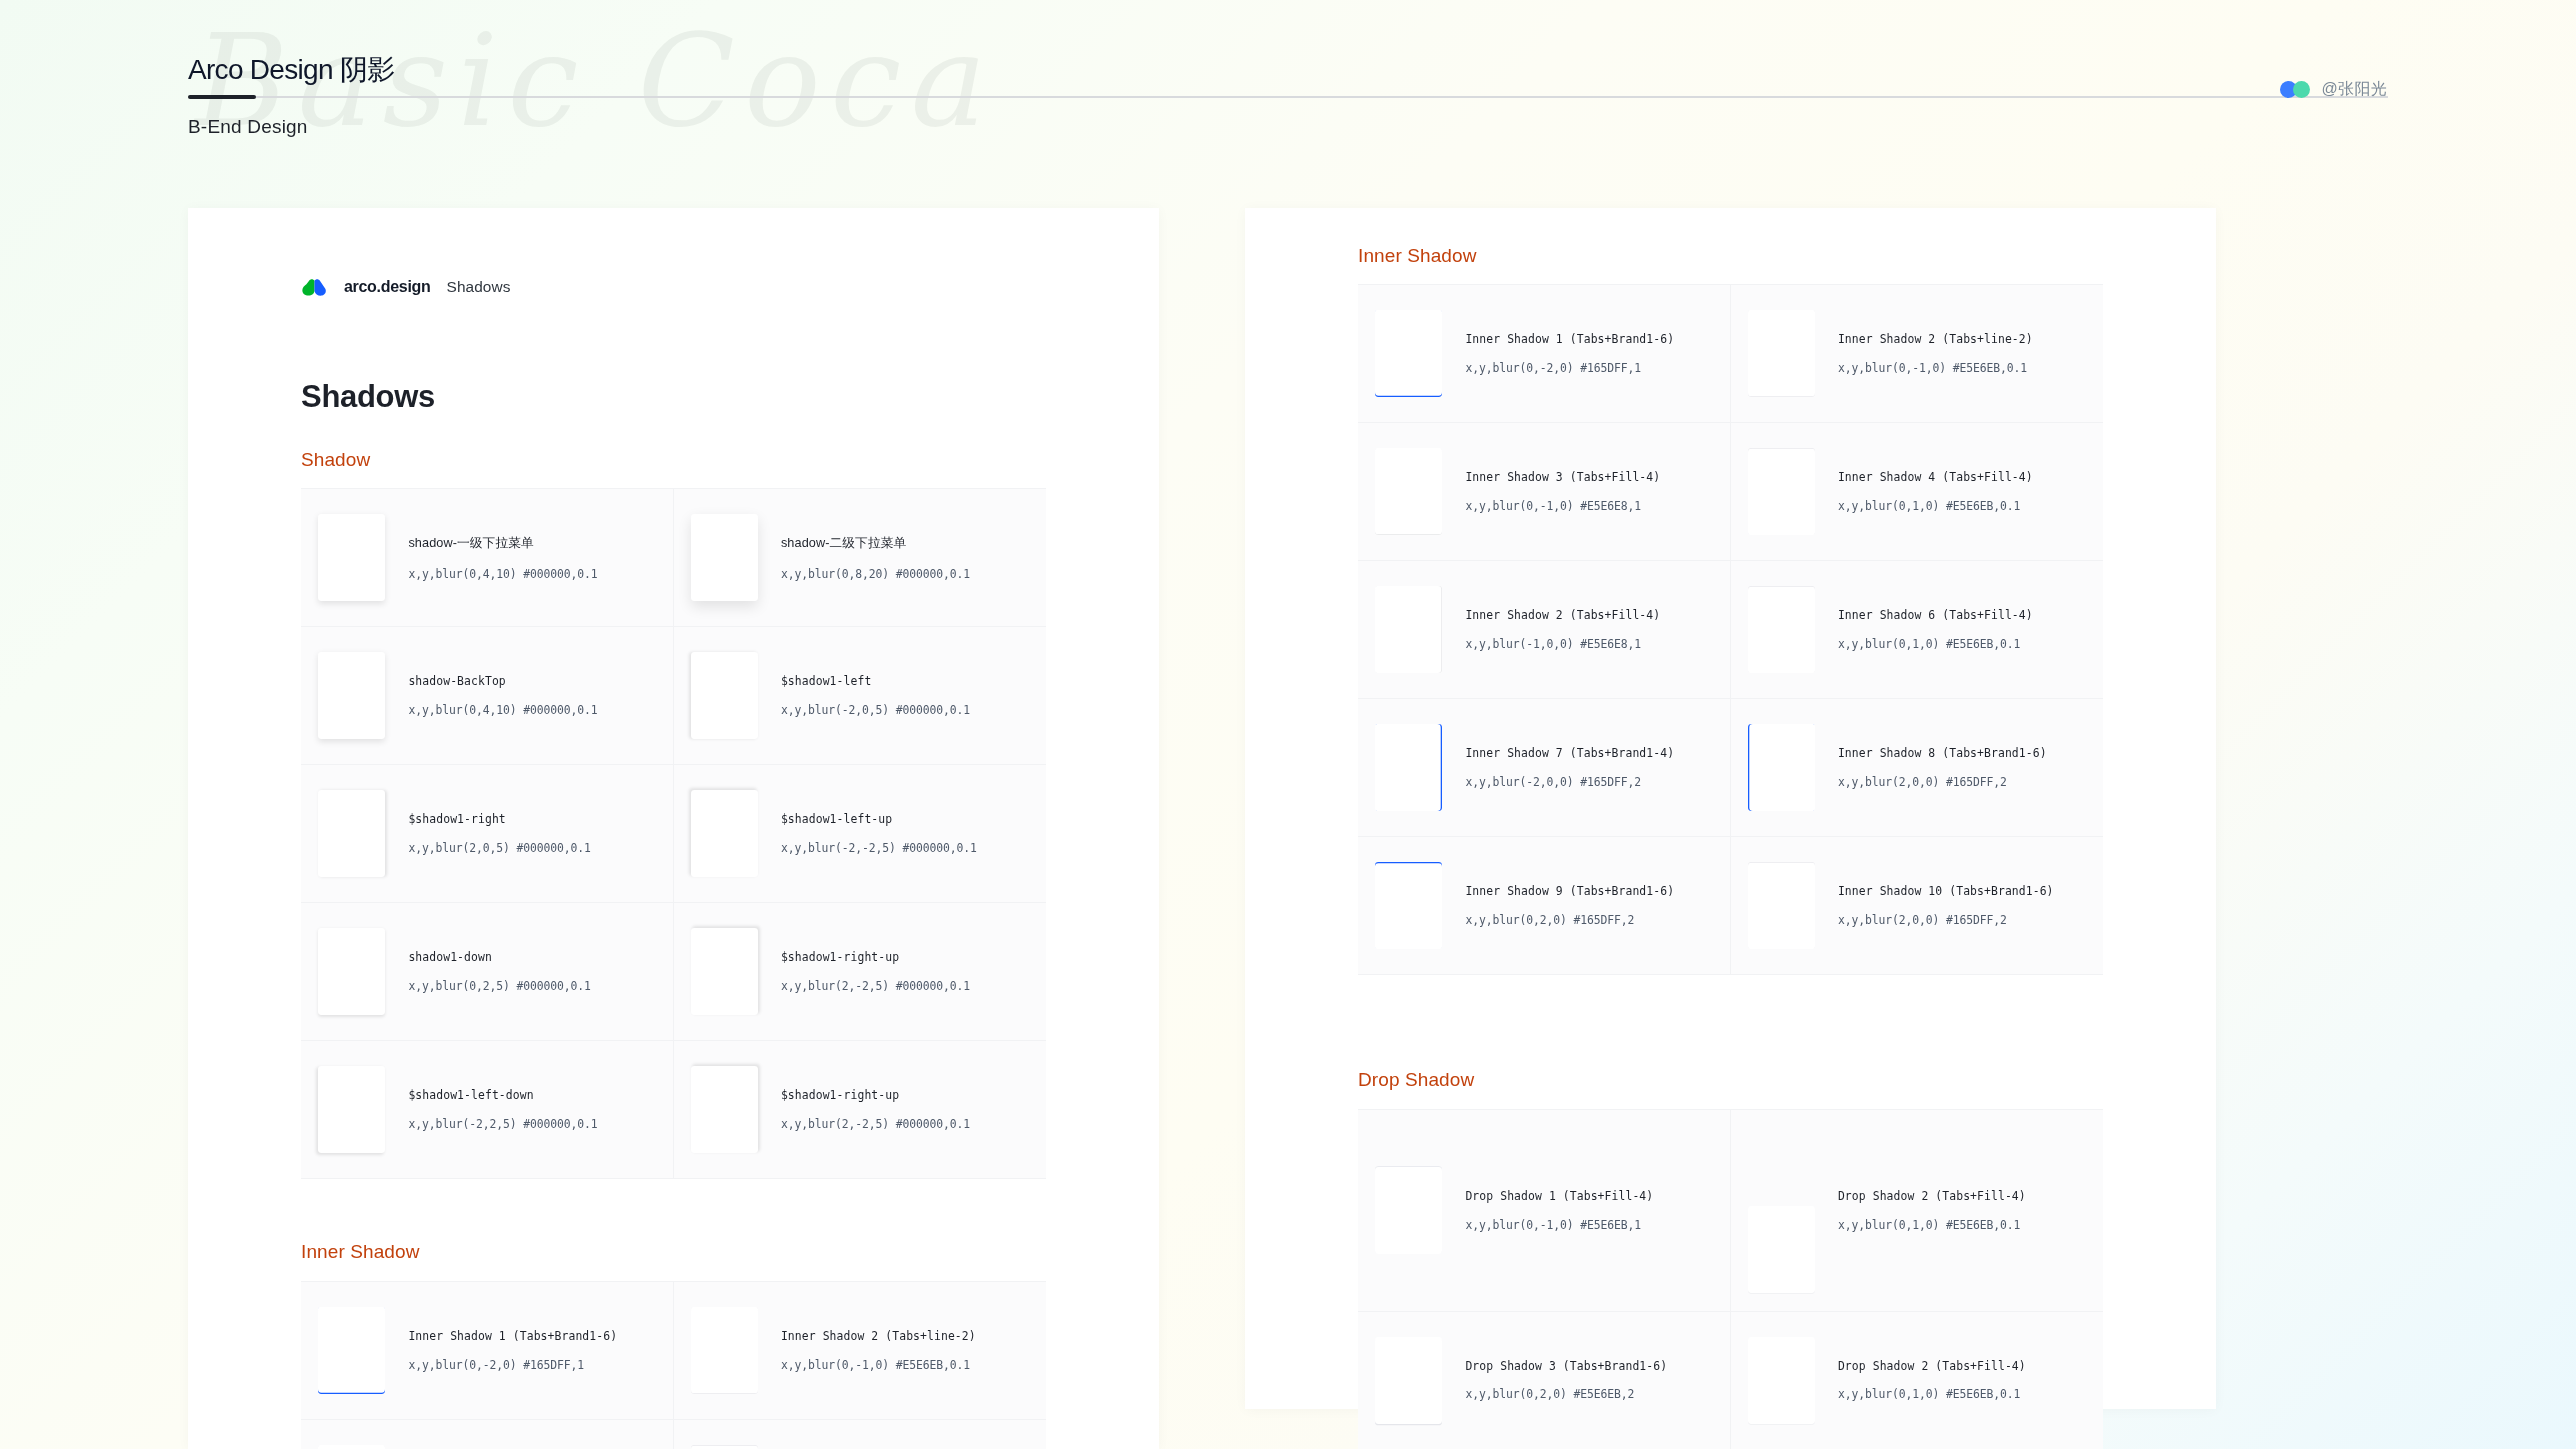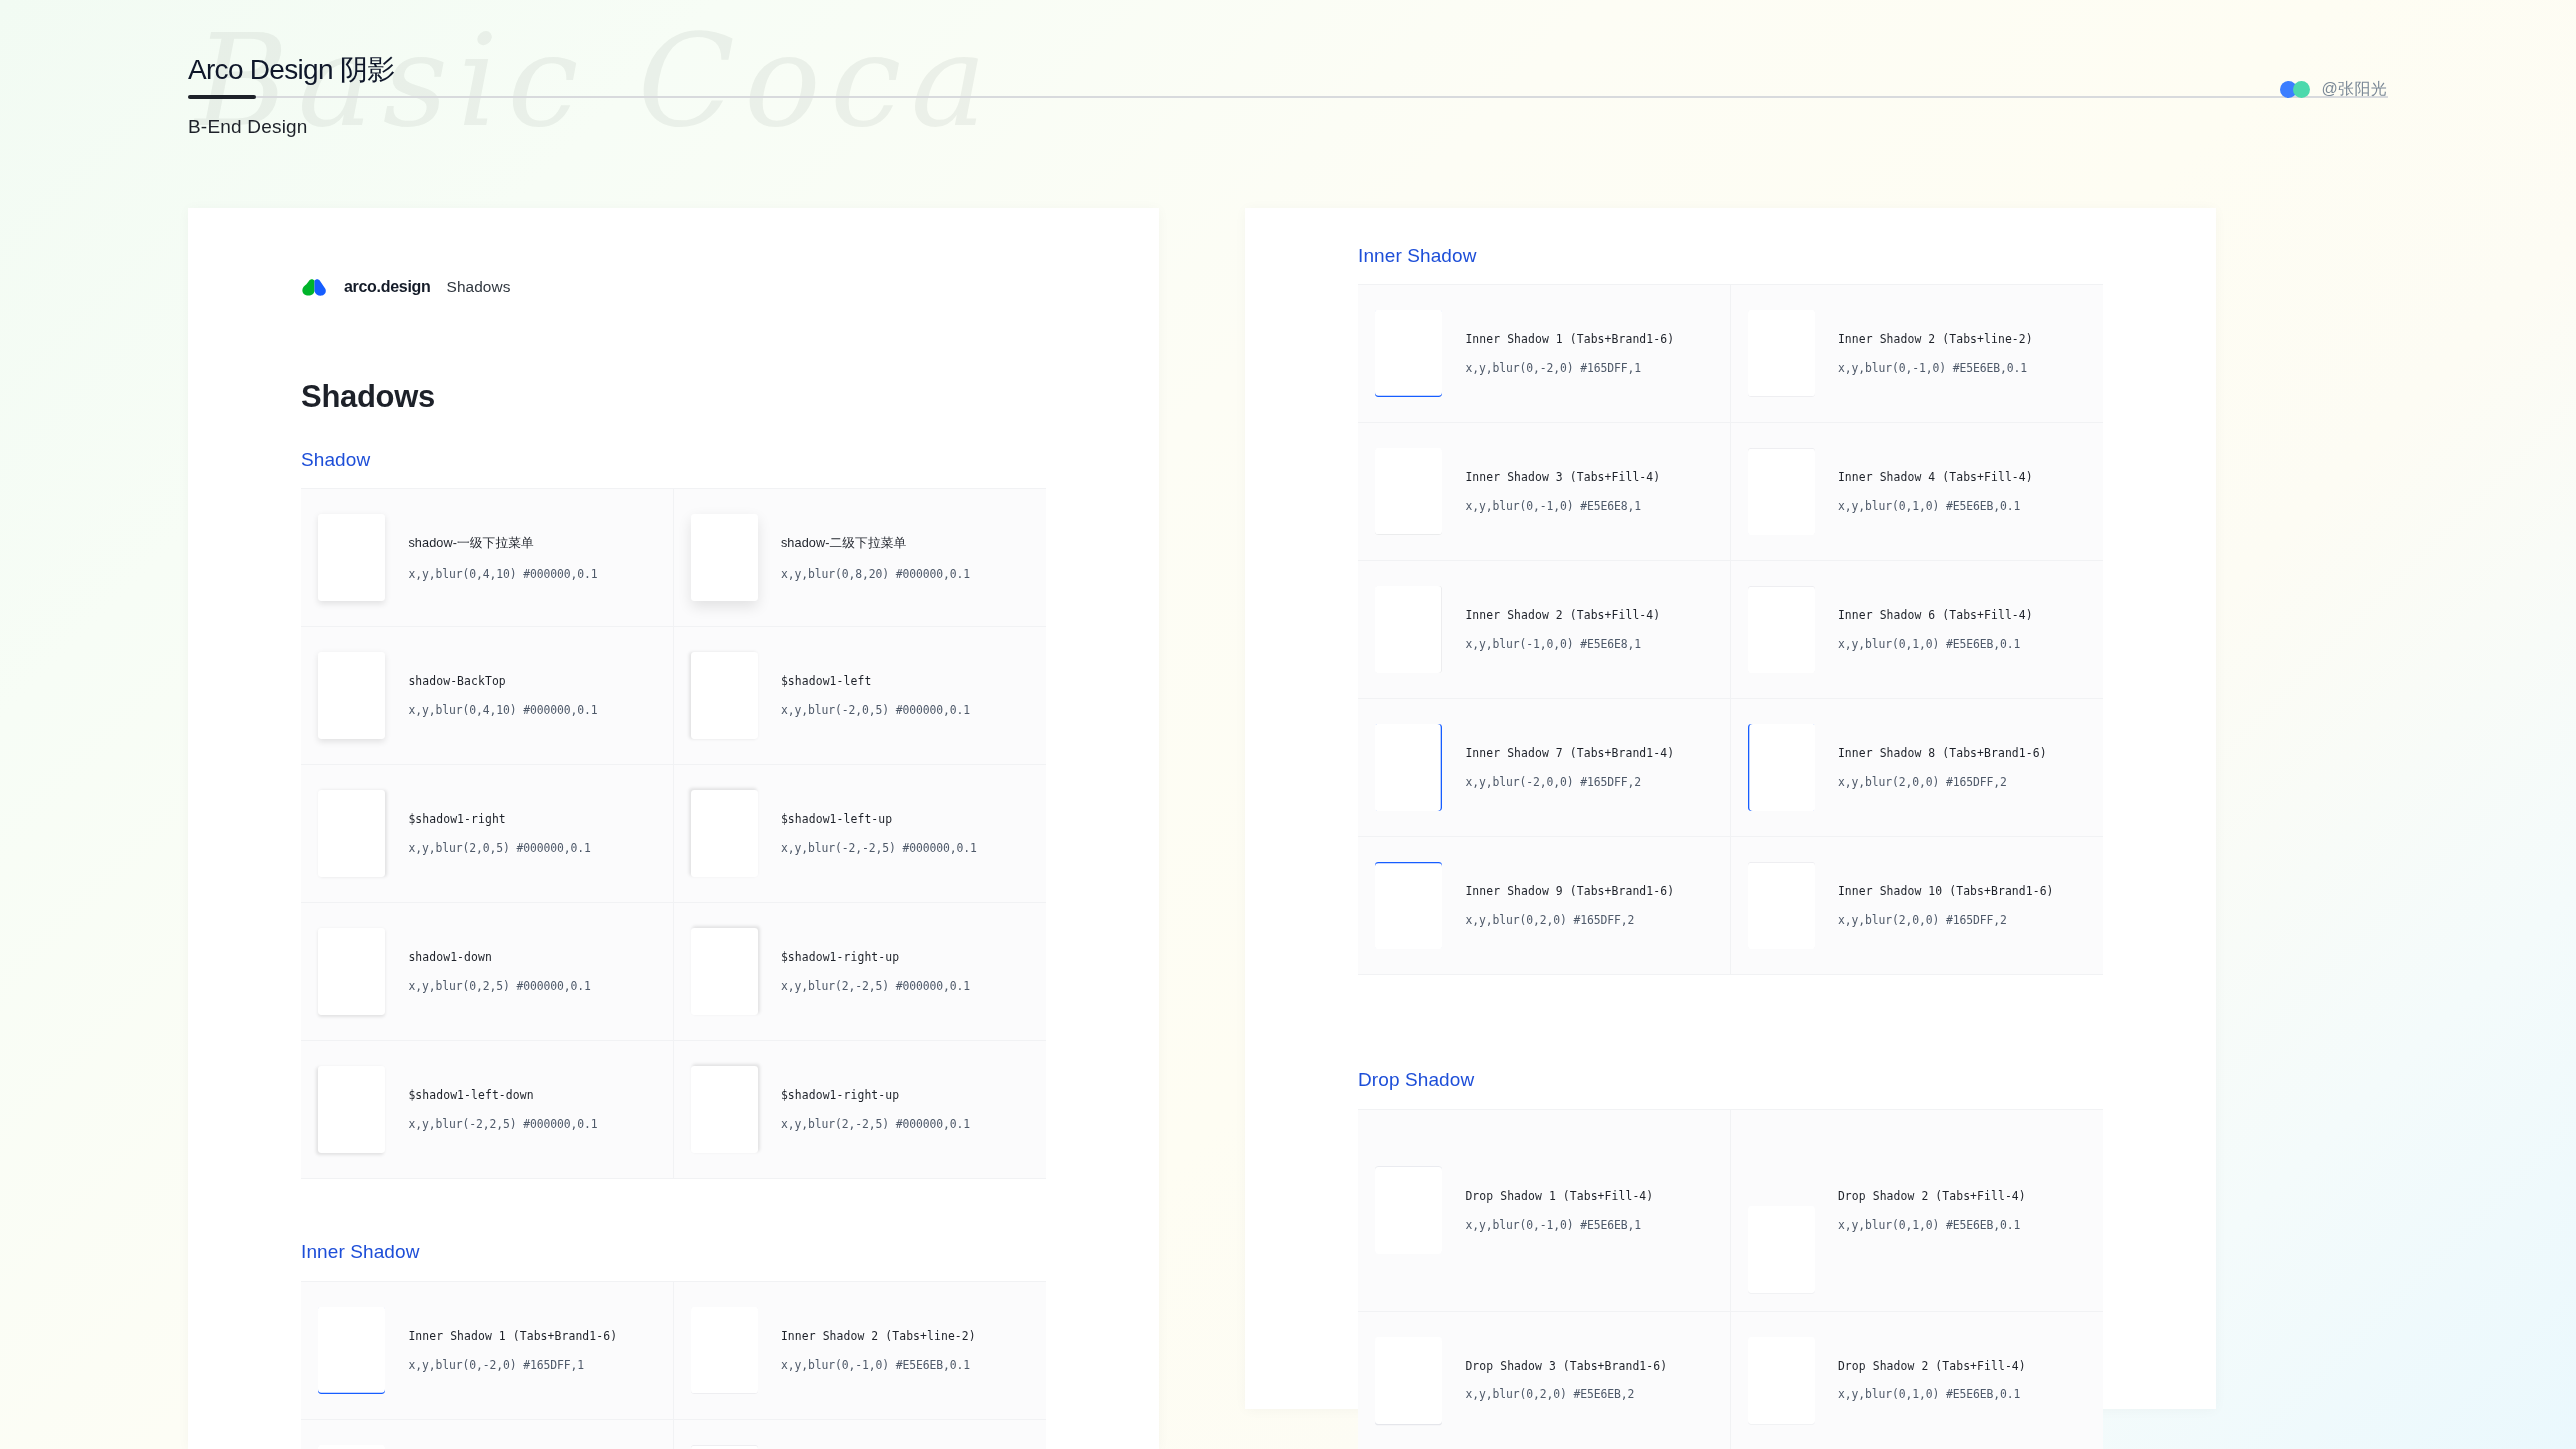--- a/index.html
+++ b/index.html
@@ -103,21 +103,21 @@
   .brand-text { font-size: 16px; font-weight: 700; color: #141b28; letter-spacing: -0.3px; }
   .brand-sub  { font-size: 15.4px; color: #30373f; letter-spacing: 0.1px; }
 
   .panel-inner { position: absolute; left: 113px; right: 113px; }
 
   h2.page-h {
     font-size: 31px; font-weight: 700; color: #1d2129;
     letter-spacing: -0.3px;
   }
   h3.sec-h {
-    font-size: 19px; font-weight: 400; color: #1d4ed8;
+    font-size: 19px; font-weight: 400; color: #c2410c;
     letter-spacing: 0.1px;
   }
 
   
   .grid {
     display: grid;
     grid-template-columns: 1fr 1fr;
     width: 100%;
     background: #a3a3a3;
     border-top: 0.7px solid #f1f2f4;

